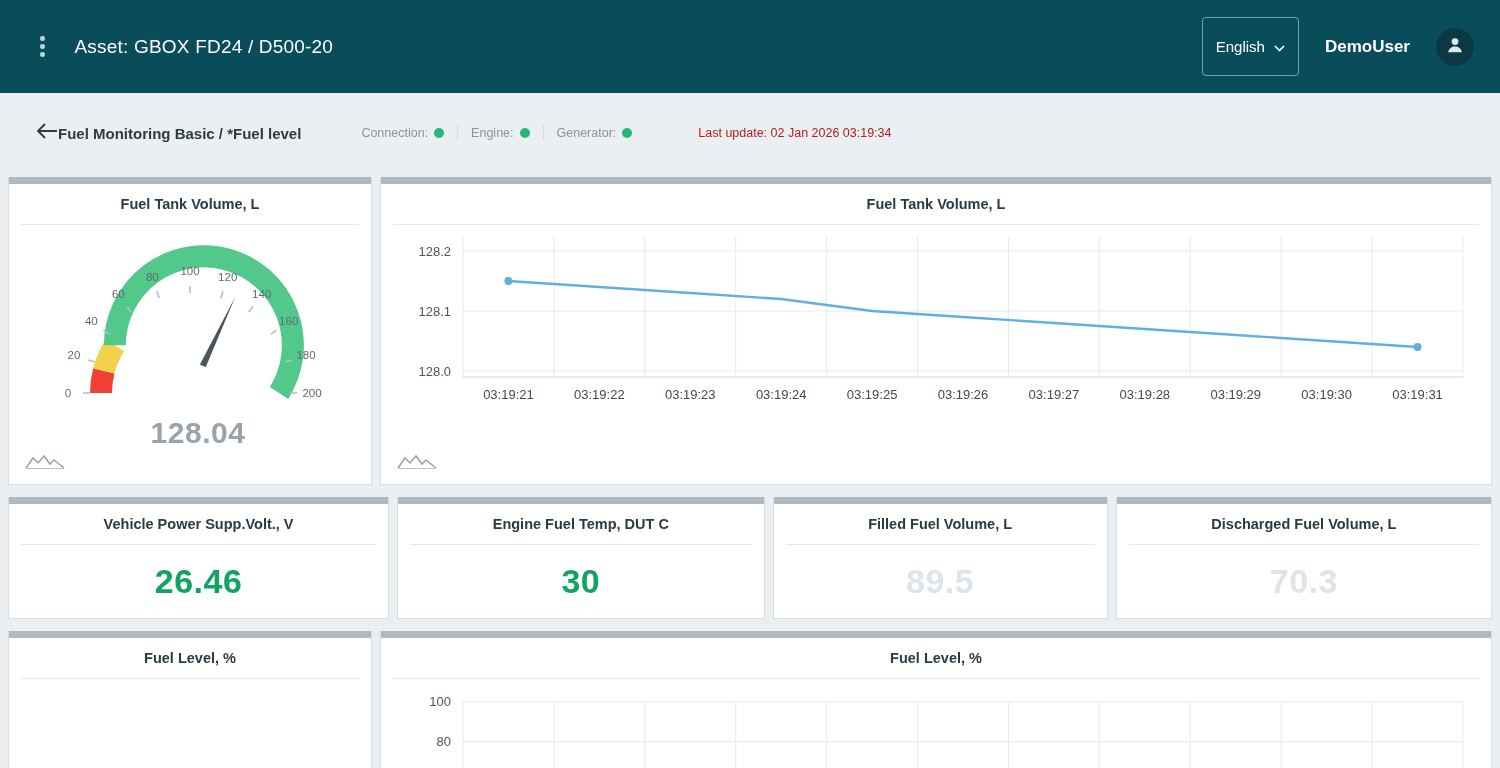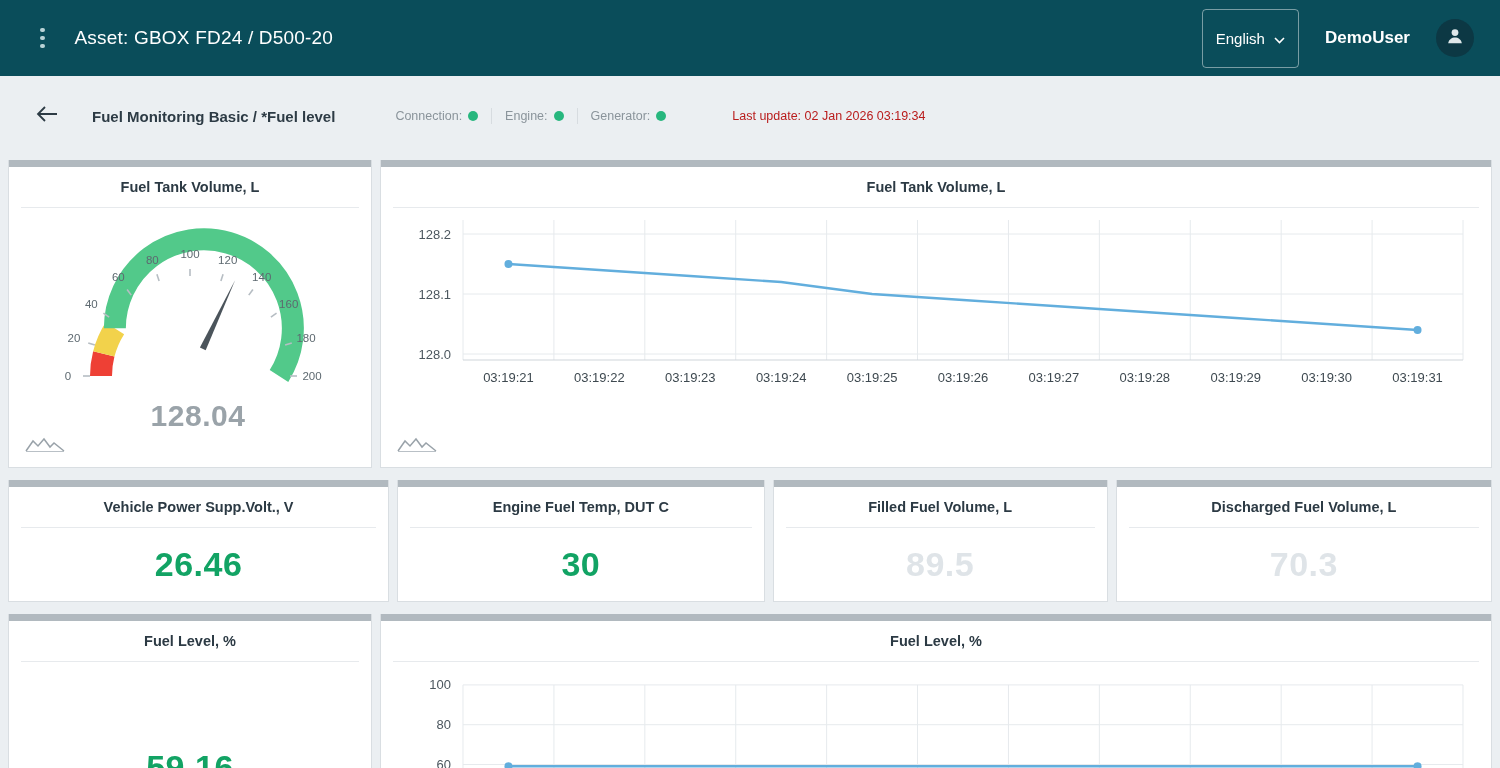--- a/index.html
+++ b/index.html
@@ -5,32 +5,32 @@
   :root{
     --teal:#0a4d5a; --green:#12a364; --dot:#27b77e; --blue:#62aedd;
     --muted-val:#dfe4e8; --strip:#b1b9bf;
   }
   html,body{margin:0;padding:0}
   body{
     width:1500px;height:768px;overflow:hidden;background:#ebeff2;
     font-family:"Liberation Sans",sans-serif;color:#2c3a44;
   }
   
-  .topbar{height:76px;background:var(--teal);display:flex;align-items:center;color:#fff;padding:0 26px;box-sizing:border-box}
+  .topbar{height:93px;background:var(--teal);display:flex;align-items:center;color:#fff;padding:0 26px;box-sizing:border-box}
   .kebab{display:flex;flex-direction:column;gap:3.5px;padding:6px 8px;cursor:pointer;margin-left:6px}
   .kebab i{width:4.5px;height:4.5px;border-radius:50%;background:#b9d2d6;display:block}
   .app-title{margin-left:22px;font-size:19px;font-weight:500;letter-spacing:.2px}
   .top-right{margin-left:auto;display:flex;align-items:center;gap:26px}
   .lang-btn{display:flex;align-items:center;gap:9px;border:1px solid rgba(255,255,255,.45);border-radius:4px;padding:20px 13px;font-size:15px;cursor:pointer}
   .user-name{font-size:17px;font-weight:700;cursor:pointer}
   .avatar{width:38px;height:38px;border-radius:50%;background:#0c3844;display:flex;align-items:center;justify-content:center;cursor:pointer}
   
   .subbar{display:flex;align-items:center;padding:30px 36px 34px;box-sizing:border-box}
   .back{cursor:pointer;display:flex;align-items:center}
-  .page-title{margin-left:34px;font-size:15px;font-weight:700;color:#2d3b45}
+  .page-title{font-size:15px;font-weight:700;color:#2d3b45}
   .statuses{margin-left:60px;display:flex;align-items:center;gap:13px}
   .status{display:flex;align-items:center;gap:6px;font-size:12.5px;color:#8a949b}
   .dot{width:10px;height:10px;border-radius:50%;background:var(--dot)}
   .sep{width:1px;height:16px;background:#d7dce0}
   .last-update{margin-left:66px;font-size:12.5px;color:#b91c1c}
   
   .row{display:flex;gap:8px;margin:0 8px 12px}
   .row1{height:308px}.row2{height:122px}.row3{height:260px;margin-bottom:0}
   .card{background:#fff;border:1px solid #d9dee2;border-top:none;position:relative;box-sizing:border-box;display:flex;flex-direction:column}
   .strip{height:7px;background:var(--strip);flex:none}

